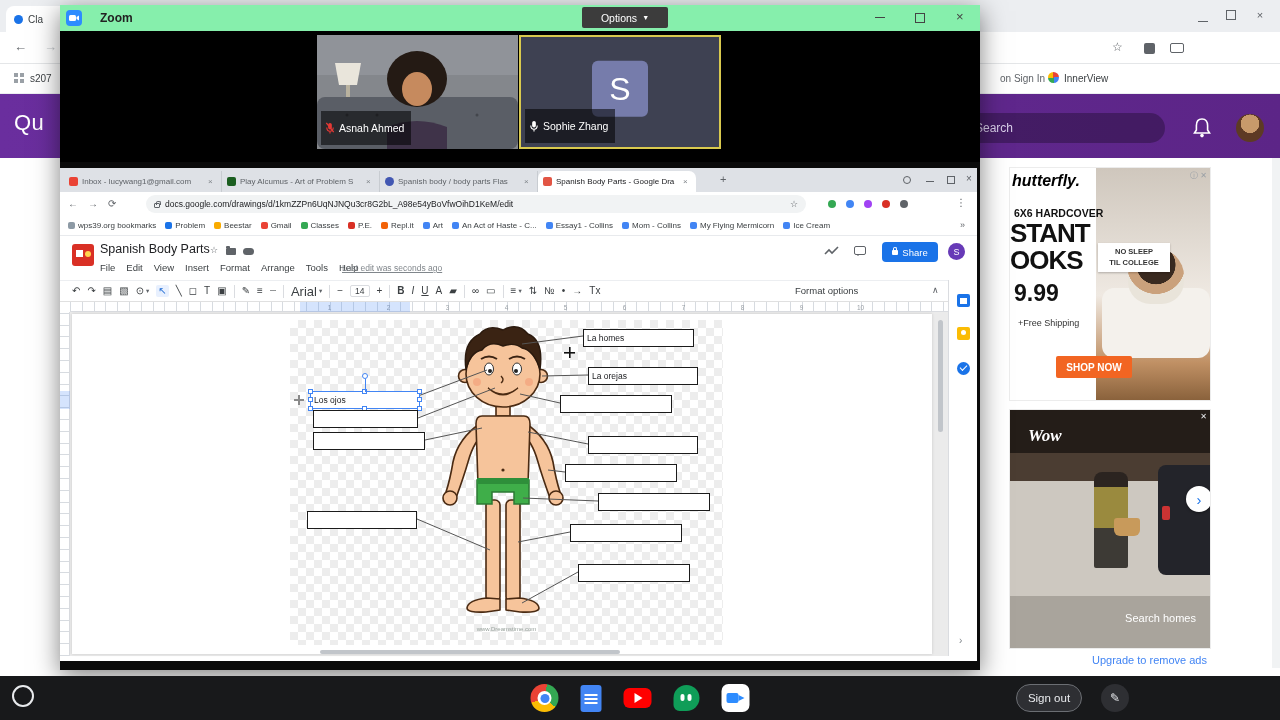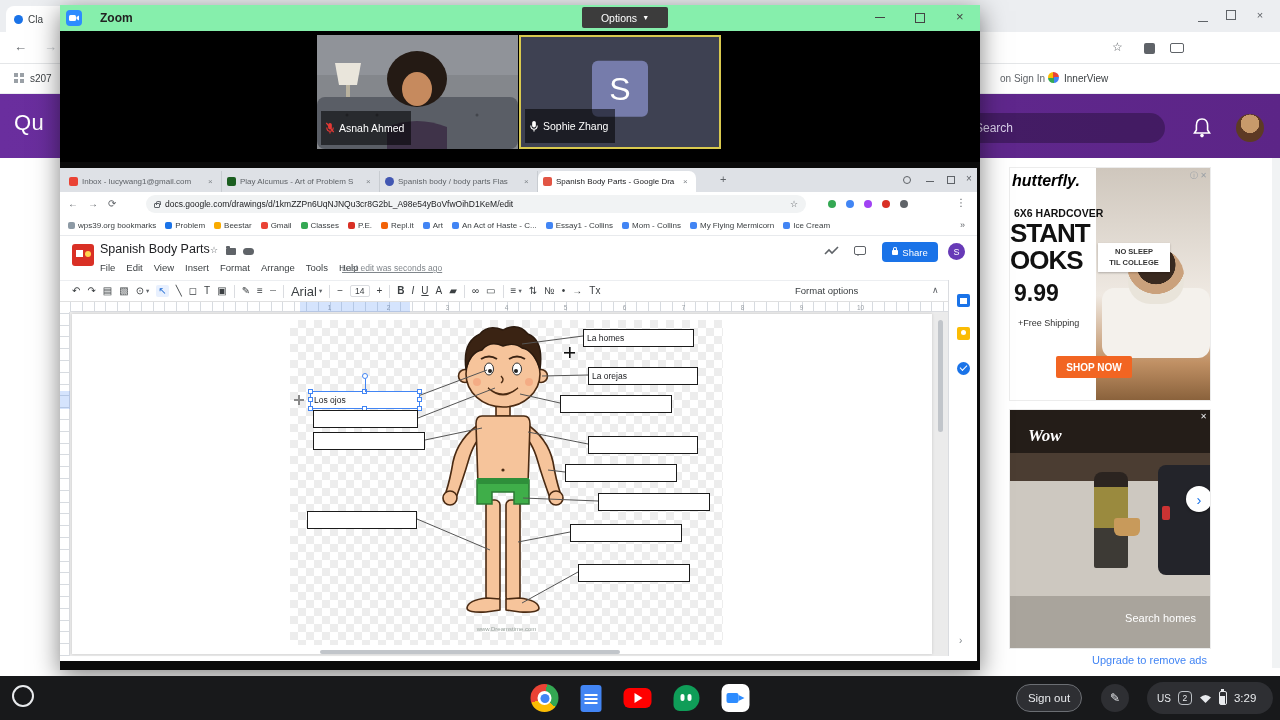--- a/index.html
+++ b/index.html
@@ -654,24 +654,15 @@
     <div class="launcher"></div>
     <div class="shelf-apps">
       <div class="chrome-ic"></div>
       <div class="docs-ic"></div>
       <div class="yt-ic"></div>
       <div class="ho-ic"></div>
       <div class="cam-ic"></div>
     </div>
     <div class="signout">Sign out</div>
     <div class="pencil-btn">✎</div>
-    <div class="tray">
-      <span class="tray-us">US</span>
-      <span class="tray-badge">2</span>
-      <svg width="13" height="11" viewBox="0 0 13 11">
-          <path d="M6.5,10 L1,4.5 Q6.5,-0.5 12,4.5 Z" fill="#e8eaed"></path>
-        </svg>
-      <span class="battery"></span>
-      <span class="tray-time">3:29</span>
-    </div>
   </div>
 
 </div>
 
 </body></html>

